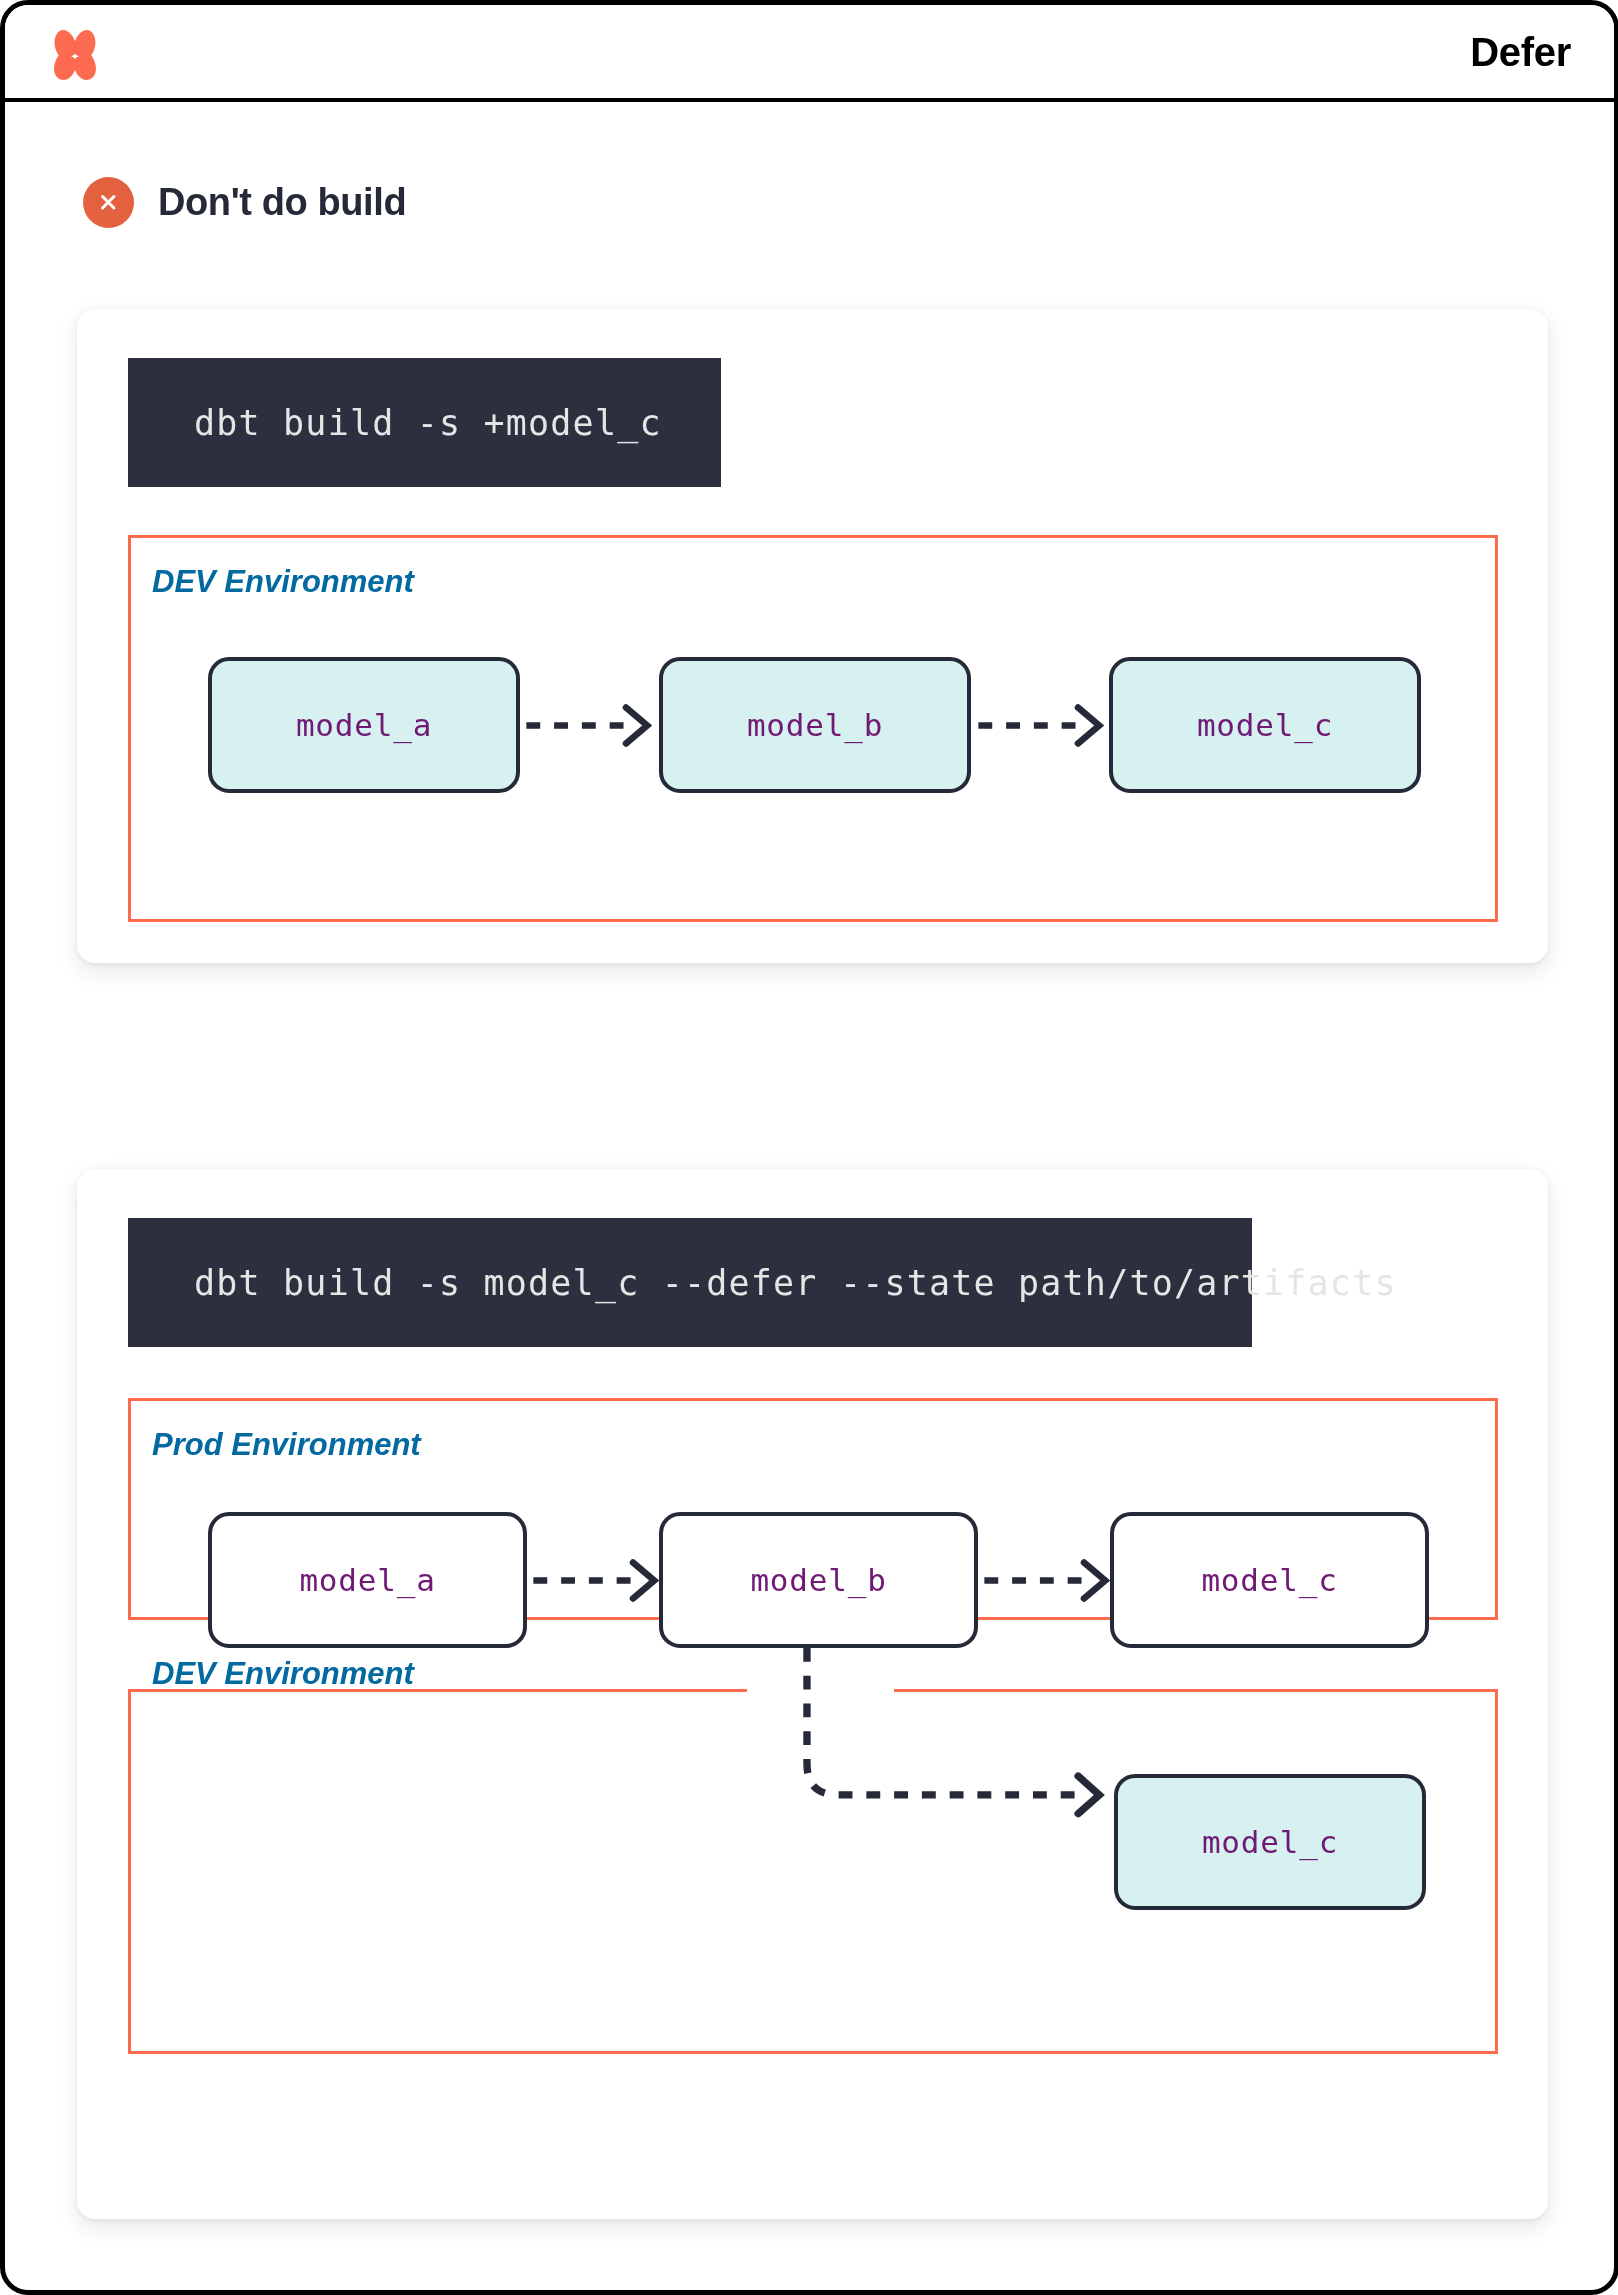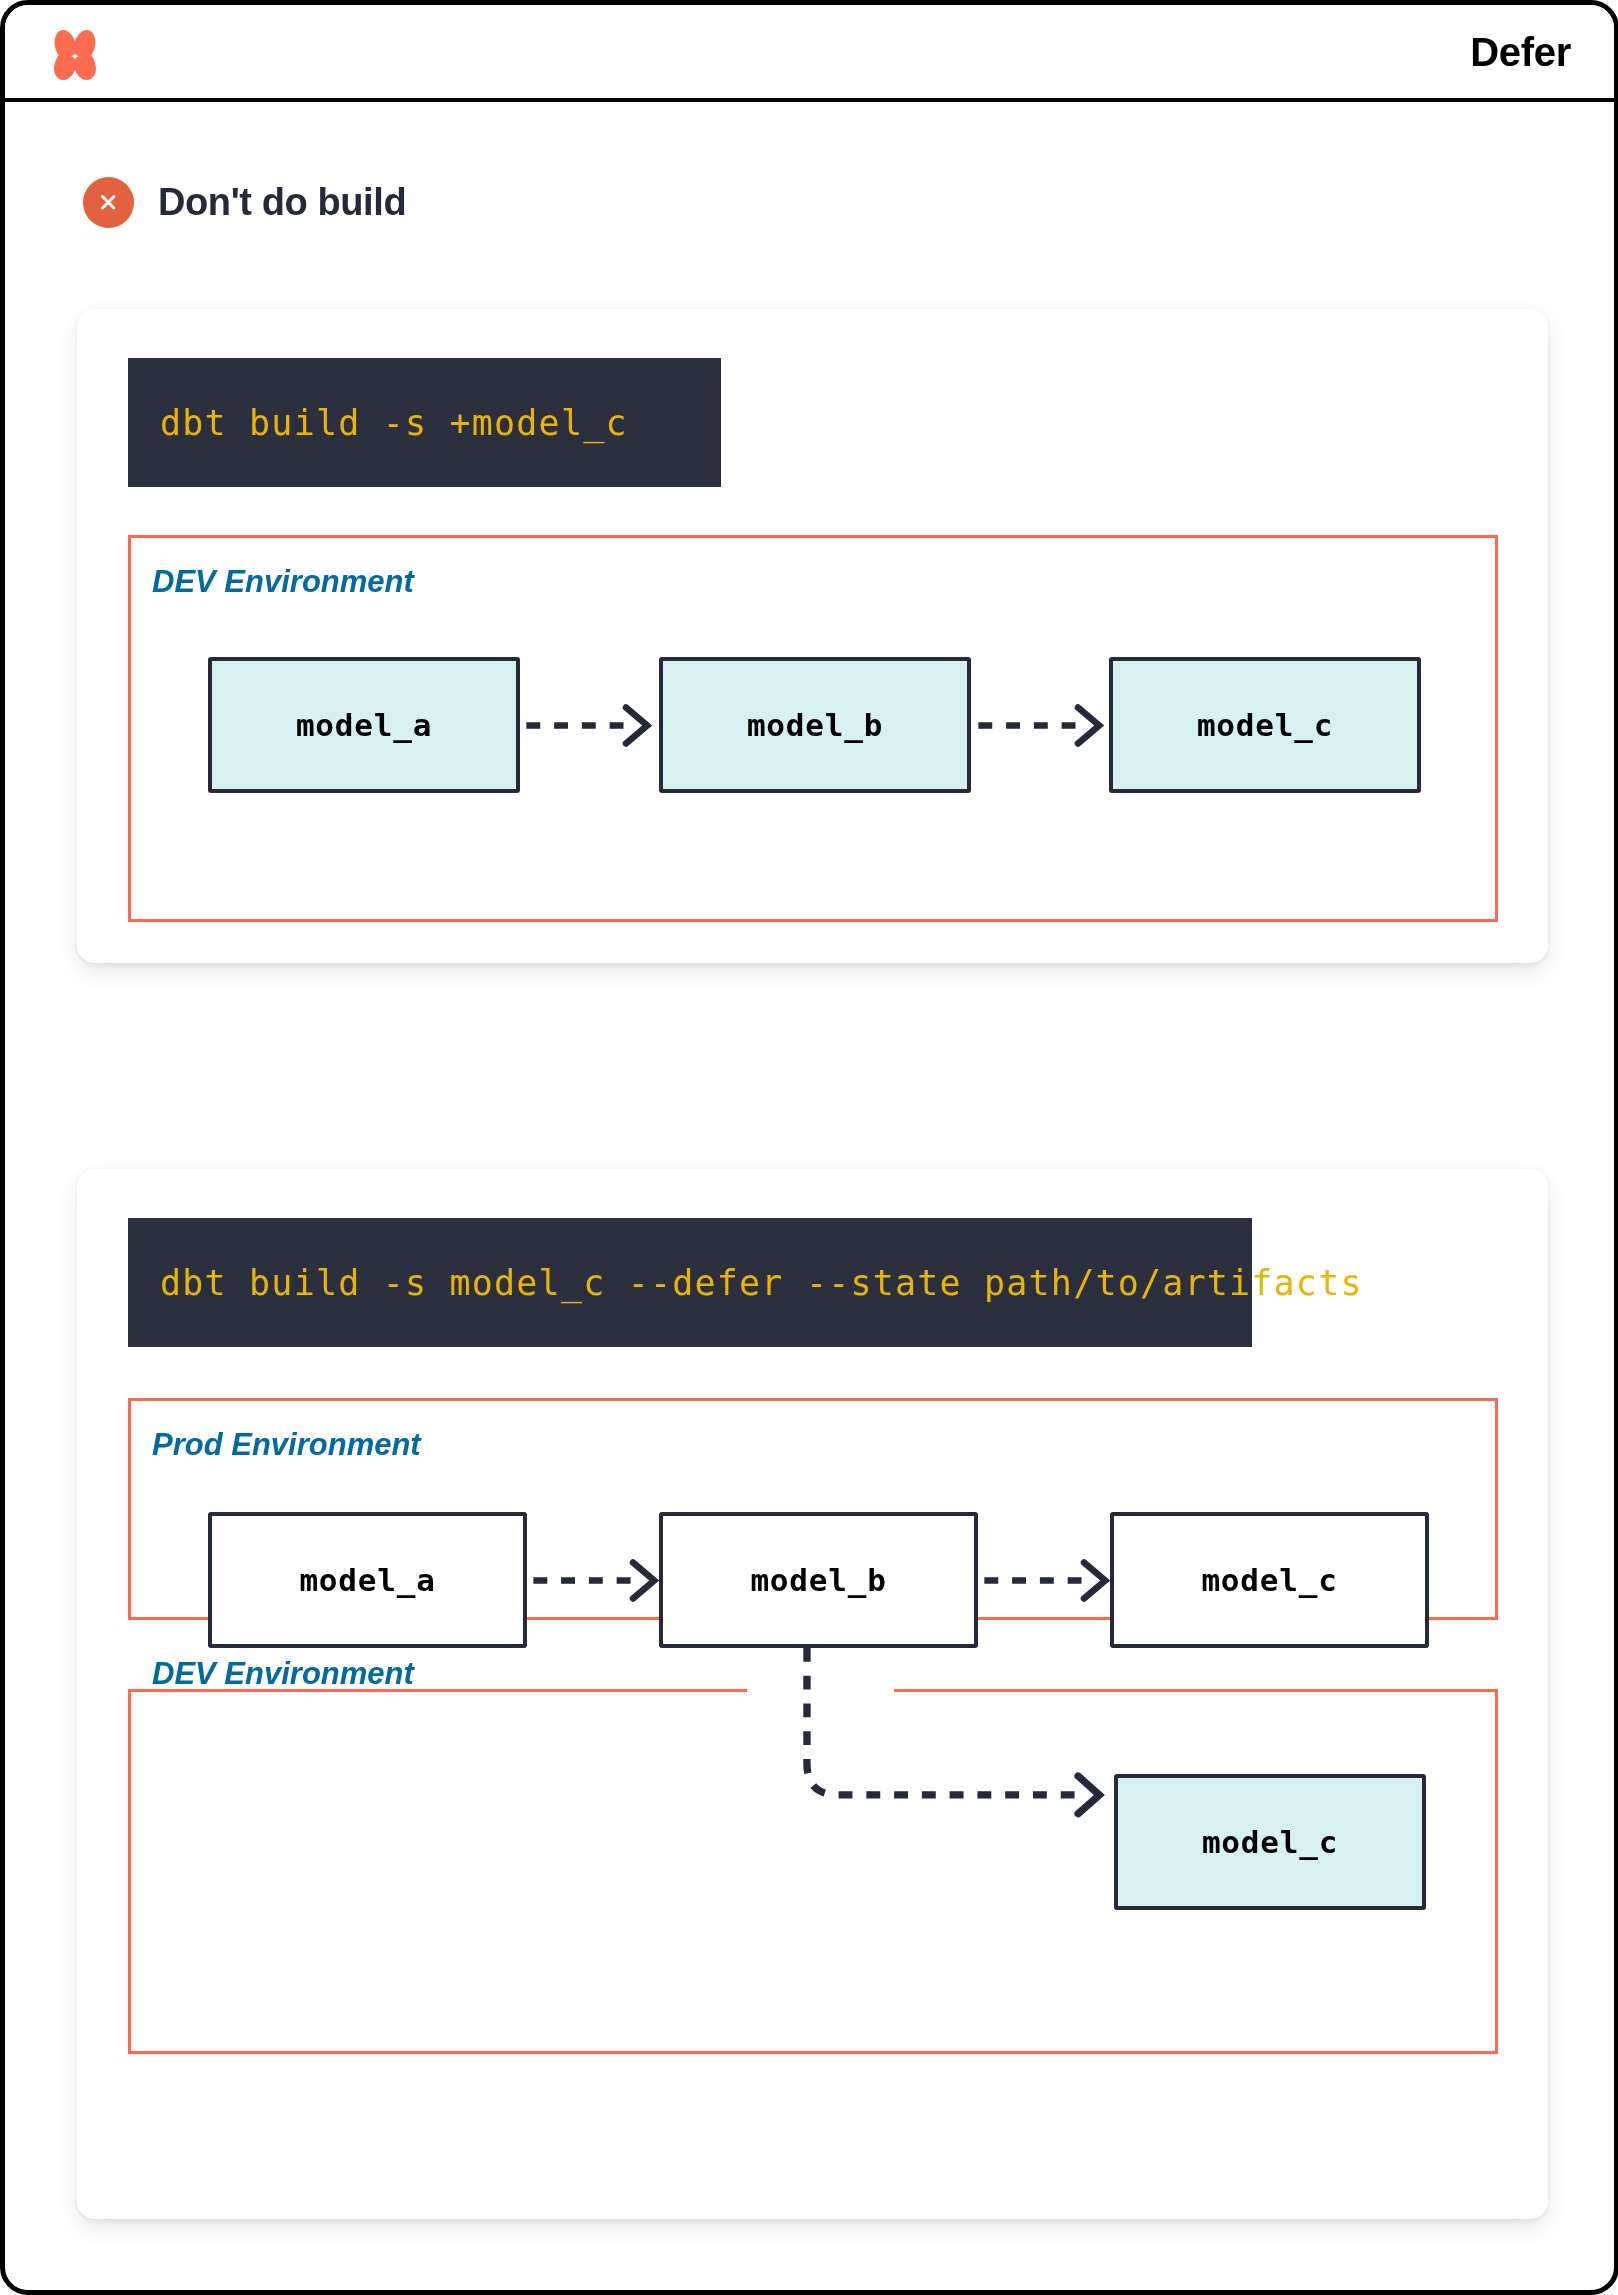--- a/index.html
+++ b/index.html
@@ -73,27 +73,27 @@
     background: #ffffff;
     border-radius: 18px;
     box-shadow: 0 8.2px 21px rgba(20,25,45,0.10),
                 0 1.6px 4.9px rgba(20,25,45,0.06);
   }
 
   
   .code {
     position: absolute;
     background: #2b2f3e;
-    color: #eab308;
+    color: #e5e5e5;
     font-family: "DejaVu Sans Mono", monospace;
     font-size: 35px;
     letter-spacing: 1.2px;
     display: flex;
     align-items: center;
-    padding-left: 32px;
+    padding-left: 66px;
     white-space: nowrap;
   }
 
   
   .env {
     position: absolute;
     border: 3.3px solid #fc6a4f;
     background: transparent;
   }
   .env-label {
@@ -107,29 +107,28 @@
   
   .gap-mask {
     position: absolute;
     background: #ffffff;
   }
 
   
   .node {
     position: absolute;
     border: 4.1px solid #262a38;
-    border-radius: 3px;
+    border-radius: 21px;
     display: flex;
     align-items: center;
     justify-content: center;
     font-family: "DejaVu Sans Mono", monospace;
     font-size: 31px;
-    color: #000000;
+    color: #701a75;
     letter-spacing: 0.8px;
-    font-weight: bold;
   }
   .node.mint  { background: #d6f1f0; }
   .node.plain { background: #ffffff; }
 
   .arrow-svg { position: absolute; overflow: visible; }
 </style>
 </head>
 <body>
 
 <div class="page">

